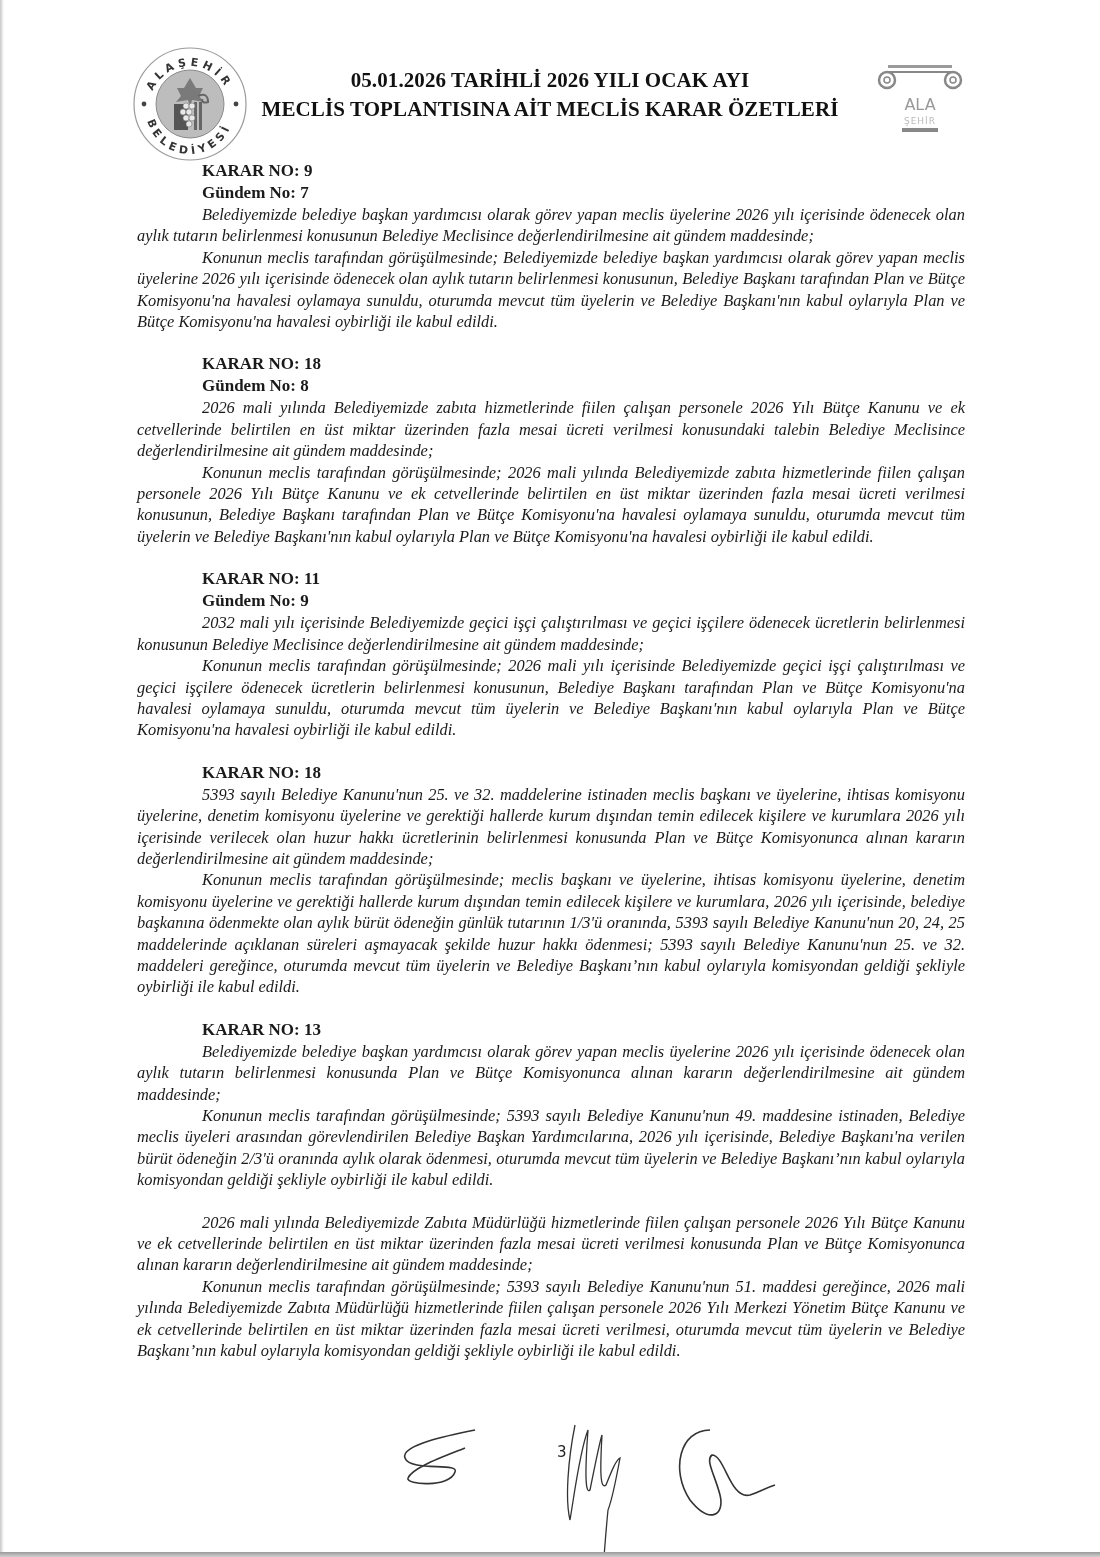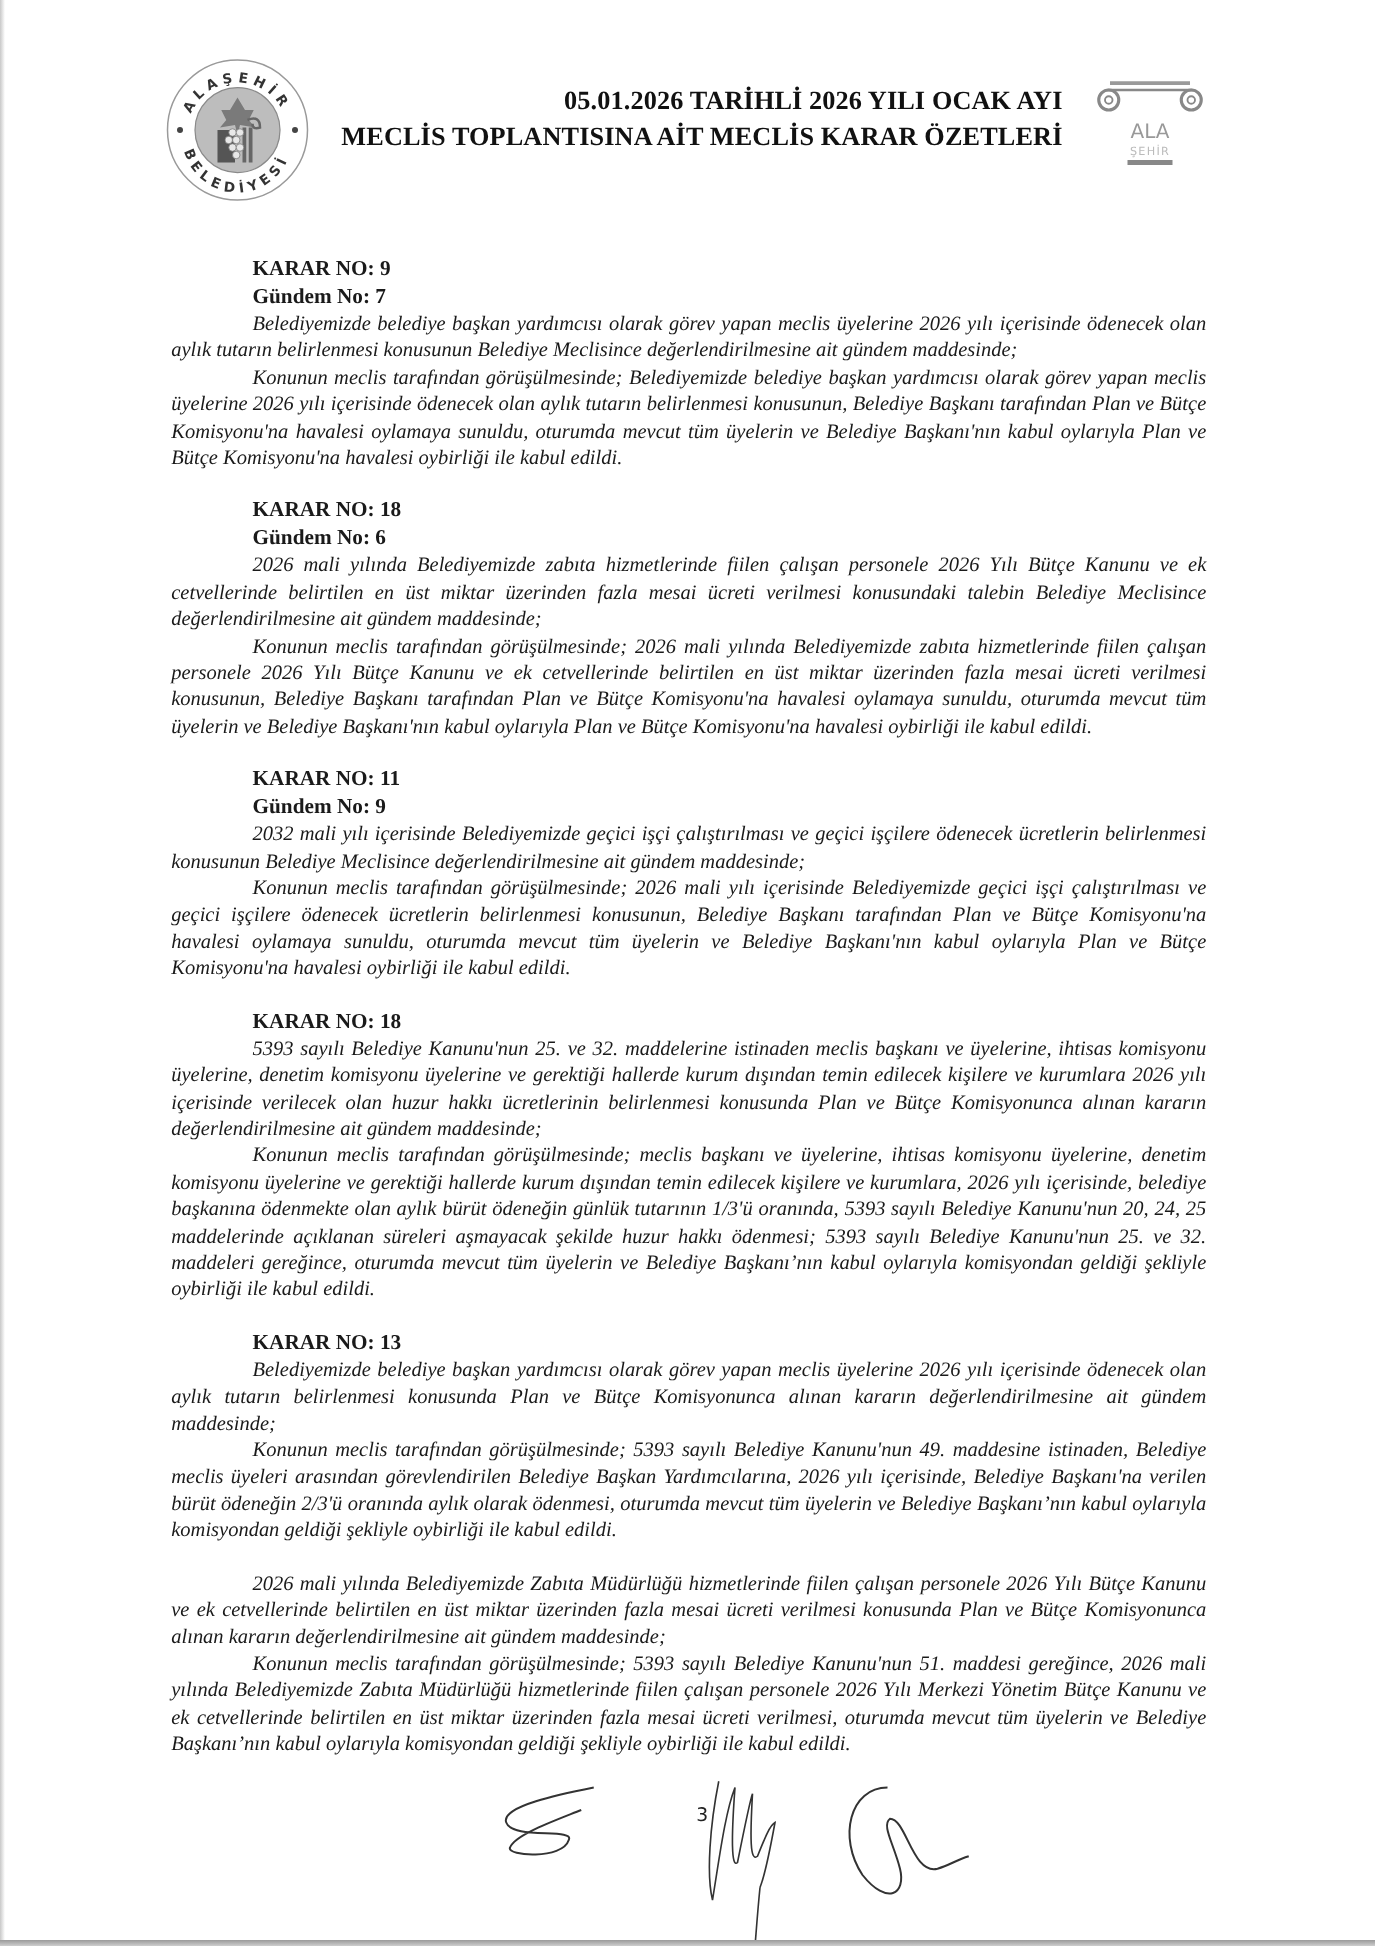--- a/index.html
+++ b/index.html
@@ -24,27 +24,27 @@
   .header {
     position: absolute; left: 0; top: 0; width: 1100px; height: 160px;
   }
   .logo-left {
     position: absolute; left: 130px; top: 44px; width: 120px; height: 120px;
   }
   .logo-right {
     position: absolute; left: 872px; top: 62px; width: 96px; height: 74px;
   }
   .title-block {
-    position: absolute; left: 250px; top: 66px; width: 600px; text-align: right;
+    position: absolute; left: 250px; top: 66px; width: 600px; text-align: center;
     font-weight: bold; font-size: 21px; line-height: 29px; color: #111;
     letter-spacing: 0.1px;
   }
   .content {
     position: absolute; left: 137px; top: 160px; width: 828px;
-    font-size: 16.4px; line-height: 21.4px; text-align: justify; margin-top: 44px;
+    font-size: 16.4px; line-height: 21.4px; text-align: justify;
   }
   .karar { margin-bottom: 21px; }
   .karar-no, .gundem-no {
     font-weight: bold; margin-left: 65px; font-size: 17px; line-height: 22px;
   }
   .para { text-indent: 65px; margin: 0; font-style: italic; }
   .sig-area {
     position: absolute; left: 380px; top: 1400px; width: 520px; height: 157px;
   }
   .page-number {
@@ -115,21 +115,21 @@
   <div class="content">
     <div class="karar">
       <div class="karar-no">KARAR NO: 9</div>
       <div class="gundem-no">Gündem No: 7</div>
       <p class="para">Belediyemizde belediye başkan yardımcısı olarak görev yapan meclis üyelerine 2026 yılı içerisinde ödenecek olan aylık tutarın belirlenmesi konusunun Belediye Meclisince değerlendirilmesine ait gündem maddesinde;</p>
       <p class="para">Konunun meclis tarafından görüşülmesinde; Belediyemizde belediye başkan yardımcısı olarak görev yapan meclis üyelerine 2026 yılı içerisinde ödenecek olan aylık tutarın belirlenmesi konusunun, Belediye Başkanı tarafından Plan ve Bütçe Komisyonu'na havalesi oylamaya sunuldu, oturumda mevcut tüm üyelerin ve Belediye Başkanı'nın kabul oylarıyla Plan ve Bütçe Komisyonu'na havalesi oybirliği ile kabul edildi.</p>
     </div>
 
     <div class="karar">
       <div class="karar-no">KARAR NO: 18</div>
-      <div class="gundem-no">Gündem No: 6</div>
+      <div class="gundem-no">Gündem No: 8</div>
       <p class="para">2026 mali yılında Belediyemizde zabıta hizmetlerinde fiilen çalışan personele 2026 Yılı Bütçe Kanunu ve ek cetvellerinde belirtilen en üst miktar üzerinden fazla mesai ücreti verilmesi konusundaki talebin Belediye Meclisince değerlendirilmesine ait gündem maddesinde;</p>
       <p class="para">Konunun meclis tarafından görüşülmesinde; 2026 mali yılında Belediyemizde zabıta hizmetlerinde fiilen çalışan personele 2026 Yılı Bütçe Kanunu ve ek cetvellerinde belirtilen en üst miktar üzerinden fazla mesai ücreti verilmesi konusunun, Belediye Başkanı tarafından Plan ve Bütçe Komisyonu'na havalesi oylamaya sunuldu, oturumda mevcut tüm üyelerin ve Belediye Başkanı'nın kabul oylarıyla Plan ve Bütçe Komisyonu'na havalesi oybirliği ile kabul edildi.</p>
     </div>
 
     <div class="karar">
       <div class="karar-no">KARAR NO: 11</div>
       <div class="gundem-no">Gündem No: 9</div>
       <p class="para">2032 mali yılı içerisinde Belediyemizde geçici işçi çalıştırılması ve geçici işçilere ödenecek ücretlerin belirlenmesi konusunun Belediye Meclisince değerlendirilmesine ait gündem maddesinde;</p>
       <p class="para">Konunun meclis tarafından görüşülmesinde; 2026 mali yılı içerisinde Belediyemizde geçici işçi çalıştırılması ve geçici işçilere ödenecek ücretlerin belirlenmesi konusunun, Belediye Başkanı tarafından Plan ve Bütçe Komisyonu'na havalesi oylamaya sunuldu, oturumda mevcut tüm üyelerin ve Belediye Başkanı'nın kabul oylarıyla Plan ve Bütçe Komisyonu'na havalesi oybirliği ile kabul edildi.</p>
     </div>

